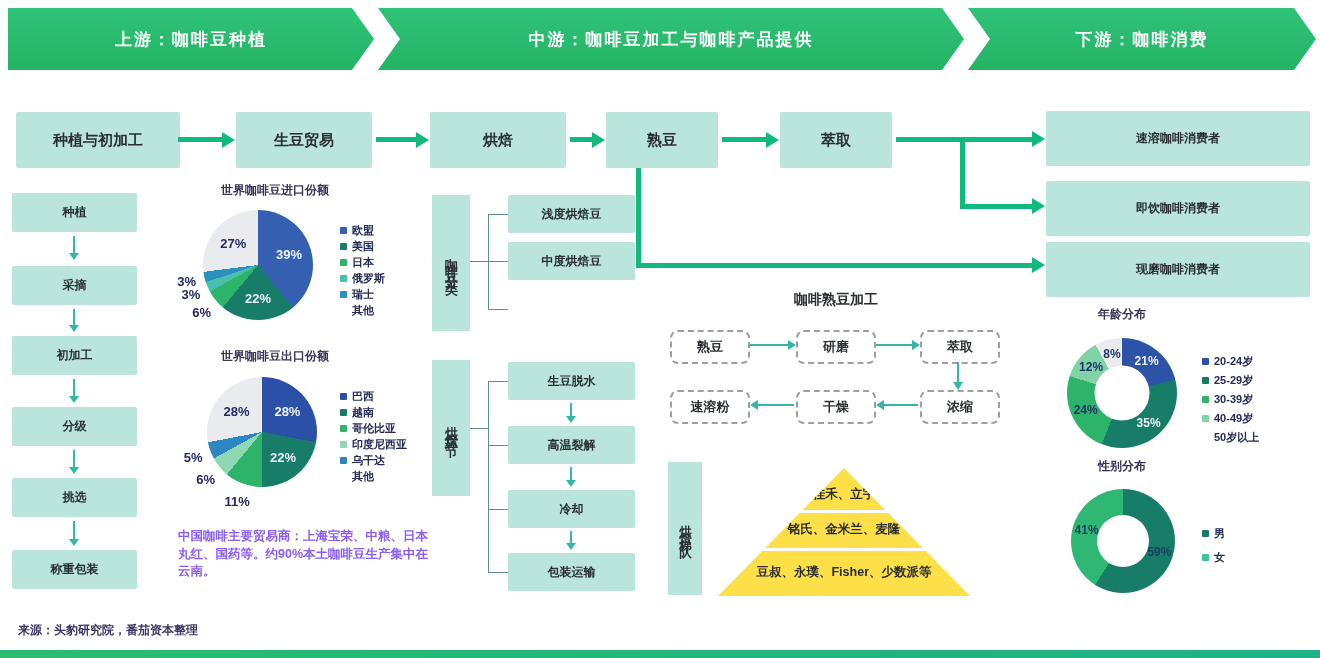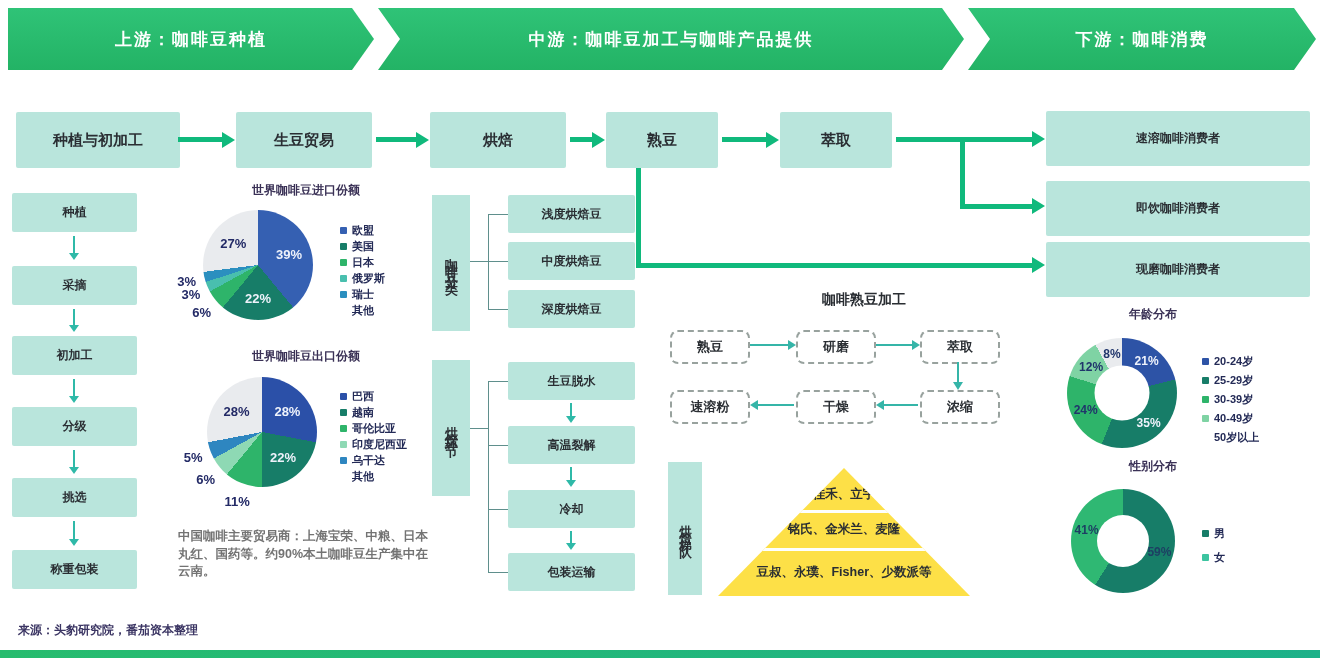--- a/index.html
+++ b/index.html
@@ -29,42 +29,42 @@
         border-bottom:5px solid transparent;border-left:8px solid #35b5a8;}
   .ah-l-sm{position:absolute;width:0;height:0;border-top:5px solid transparent;
         border-bottom:5px solid transparent;border-right:8px solid #35b5a8;}
   .ah-d-sm{position:absolute;width:0;height:0;border-left:5px solid transparent;
         border-right:5px solid transparent;border-top:8px solid #35b5a8;}
   .thin-v{position:absolute;background:#2fb9a8;width:2px;}
   .ah-d{position:absolute;width:0;height:0;border-left:5px solid transparent;
         border-right:5px solid transparent;border-top:7px solid #2fb9a8;}
   .conn{position:absolute;background:#5f8f8c;}
   
-  .chart-title{position:absolute;font-size:12px;font-weight:bold;color:#3a3156;text-align:right;}
+  .chart-title{position:absolute;font-size:12px;font-weight:bold;color:#3a3156;text-align:center;}
   .pie{position:absolute;border-radius:50%;}
   .pct{position:absolute;transform:translate(-50%,-50%);font-weight:bold;font-size:13px;white-space:nowrap;}
   .pie.donut .pct{font-size:12px;}
   .hole{position:absolute;left:50%;top:50%;width:50%;height:50%;background:#fff;border-radius:50%;
         transform:translate(-50%,-50%);}
   .legend{position:absolute;display:flex;flex-direction:column;font-size:11px;color:#232a56;font-weight:bold;}
   .legend .lg-row{display:flex;align-items:center;gap:5px;}
   .legend.sp16 .lg-row{height:16px;}
   .legend.sp19 .lg-row{height:19px;}
   .legend.sp24 .lg-row{height:24px;}
   .lg-bullet{width:7px;height:7px;border-radius:1px;flex:0 0 auto;}
   
   .dash{position:absolute;width:76px;height:30px;border:2px dashed #98a29e;border-radius:8px;
         display:flex;align-items:center;justify-content:center;font-size:13px;font-weight:bold;color:#2a2e33;}
   
   .pyramid{position:absolute;left:718px;top:468px;width:252px;height:128px;background:#fde047;
         clip-path:polygon(50% 0,100% 100%,0 100%);}
   .pyr-line{position:absolute;left:0;width:100%;height:3px;background:#fdfffe;}
   .pyr-row{position:absolute;left:0;width:100%;text-align:center;font-size:12.5px;font-weight:bold;color:#2a2e33;}
   .note{position:absolute;left:178px;top:528px;width:254px;font-size:12.5px;font-weight:bold;
-        color:#737373;line-height:17.5px;}
+        color:#8b5cf6;line-height:17.5px;}
   .source{position:absolute;left:18px;top:622px;font-size:12px;font-weight:bold;color:#3b3563;}
   .bottom-bar{position:absolute;left:0;top:650px;width:1320px;height:8px;
         background:linear-gradient(90deg,#27bc6e,#1db189);}
 </style>
 </head>
 <body>
 
 <div class="page">
 
   <div class="chev" style="left:8px;width:366px;">
@@ -199,21 +199,20 @@
   <div class="note">中国咖啡主要贸易商：上海宝荣、中粮、日本丸红、国药等。约90%本土咖啡豆生产集中在云南。</div>
 
   <div class="vbox" style="left:432px;top:195px;width:38px;height:136px;">咖啡豆分类</div>
   <div class="conn" style="left:470px;top:261px;width:18px;height:1px;"></div>
   <div class="conn" style="left:488px;top:214px;width:1px;height:96px;"></div>
   <div class="conn" style="left:488px;top:214px;width:20px;height:1px;"></div>
   <div class="conn" style="left:488px;top:261px;width:20px;height:1px;"></div>
   <div class="conn" style="left:488px;top:309px;width:20px;height:1px;"></div>
   <div class="box sm" style="left:508px;top:195px;width:127px;height:38px;">浅度烘焙豆</div>
   <div class="box sm" style="left:508px;top:242px;width:127px;height:38px;">中度烘焙豆</div>
-  <div class="box sm" style="left:508px;top:290px;width:127px;height:38px;">深度烘焙豆</div>
 
   <div class="vbox" style="left:432px;top:360px;width:38px;height:136px;">烘焙环节</div>
   <div class="conn" style="left:470px;top:428px;width:18px;height:1px;"></div>
   <div class="conn" style="left:488px;top:381px;width:1px;height:191px;"></div>
   <div class="conn" style="left:488px;top:381px;width:20px;height:1px;"></div>
   <div class="conn" style="left:488px;top:445px;width:20px;height:1px;"></div>
   <div class="conn" style="left:488px;top:509px;width:20px;height:1px;"></div>
   <div class="conn" style="left:488px;top:572px;width:20px;height:1px;"></div>
   <div class="box sm" style="left:508px;top:362px;width:127px;height:38px;">生豆脱水</div>
   <div class="box sm" style="left:508px;top:426px;width:127px;height:38px;">高温裂解</div>

